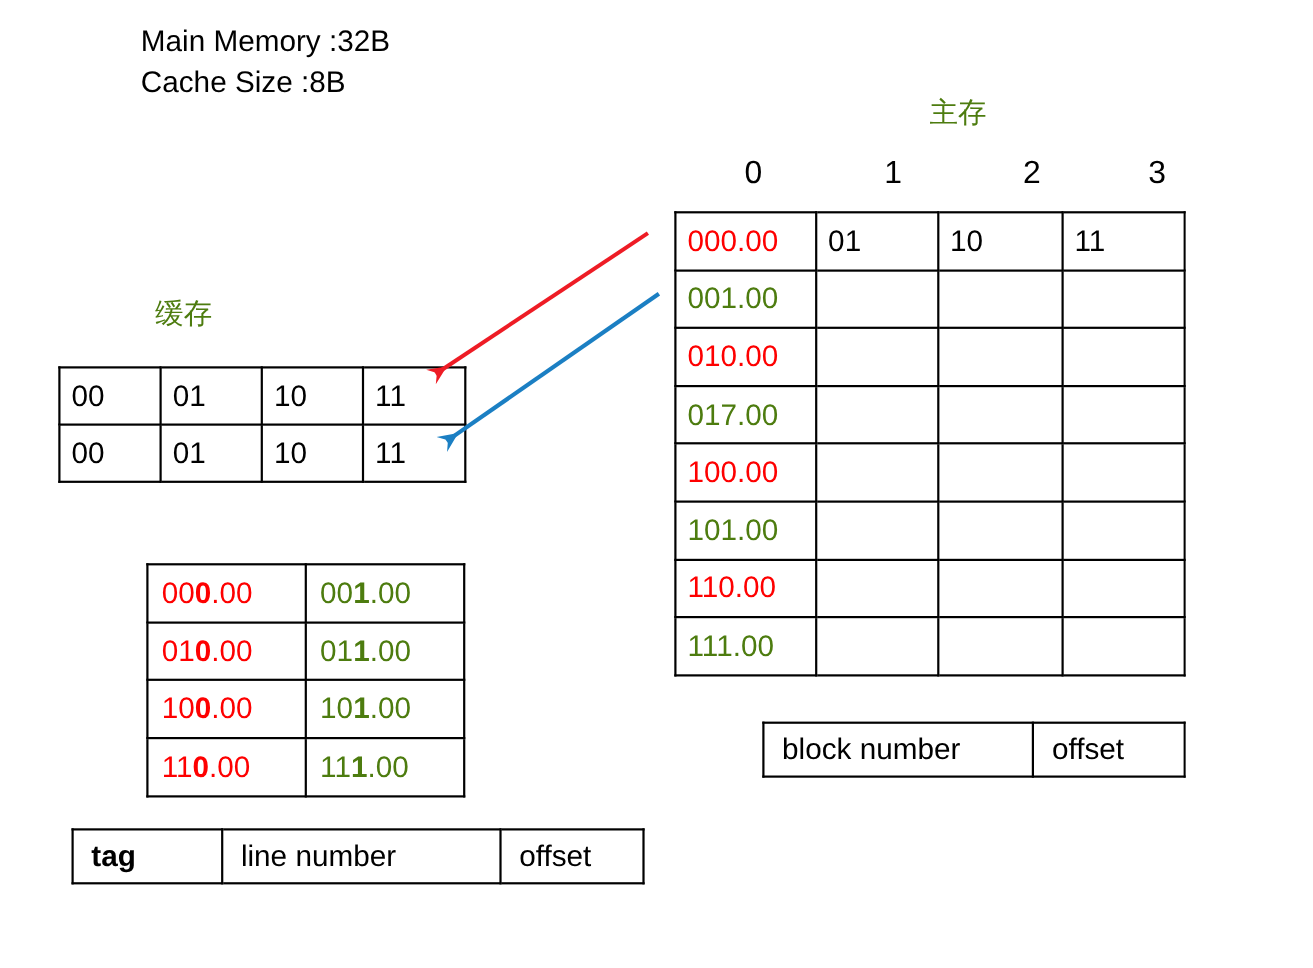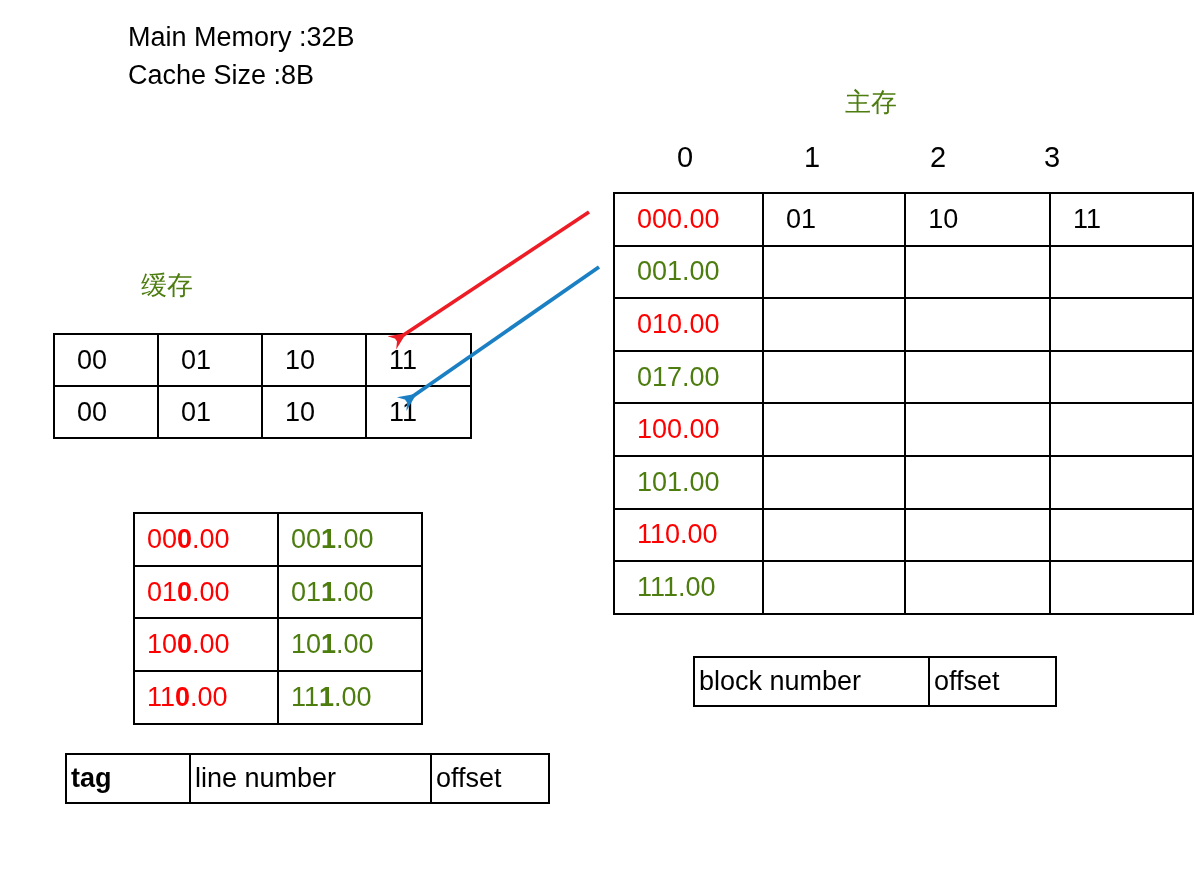--- a/index.html
+++ b/index.html
@@ -6,21 +6,21 @@
     margin: 0;
     padding: 0;
     background: #ffffff;
   }
   body {
     font-family: "Liberation Sans", sans-serif;
     color: #000000;
   }
   #canvas {
     position: relative;
-    width: 1194px;
+    width: 1078px;
     height: 880px;
     background: #ffffff;
     overflow: hidden;
   }
   .abs { position: absolute; }
 
   
   .spec-line {
     font-size: 27px;
     line-height: 38px;
@@ -39,21 +39,21 @@
   
   .gtable {
     border-collapse: collapse;
     table-layout: fixed;
     background: #fff;
   }
   .gtable td {
     border: 2.5px solid #000;
     font-size: 27px;
     font-family: "Liberation Sans", sans-serif;
-    padding: 0 0 0 22px;
+    padding: 0 0 0 10px;
     vertical-align: middle;
     text-align: left;
     white-space: nowrap;
     overflow: hidden;
   }
 
   
   #cache-table td { height: 50px; width: 80px; }
   #cache-table td:nth-child(4) { width: 81px; }
 
@@ -63,21 +63,21 @@
   #memory-table td:nth-child(2) { width: 122px; }
   #memory-table td:nth-child(3) { width: 125px; }
   #memory-table td:nth-child(4) { width: 123px; }
 
   
   #mapping-table td { height: 50.7px; width: 130px; padding-left: 12px; }
 
   
   .legend-table td {
     height: 47px;
-    padding: 0 0 0 4px;
+    padding: 0 0 0 16px;
     font-size: 27px;
   }
   #tag-legend td:nth-child(1) { width: 118px; font-weight: bold; }
   #tag-legend td:nth-child(2) { width: 235px; }
   #tag-legend td:nth-child(3) { width: 112px; }
   #block-legend td:nth-child(1) { width: 229px; }
   #block-legend td:nth-child(2) { width: 121px; }
 
   .colhead {
     font-size: 29px;

